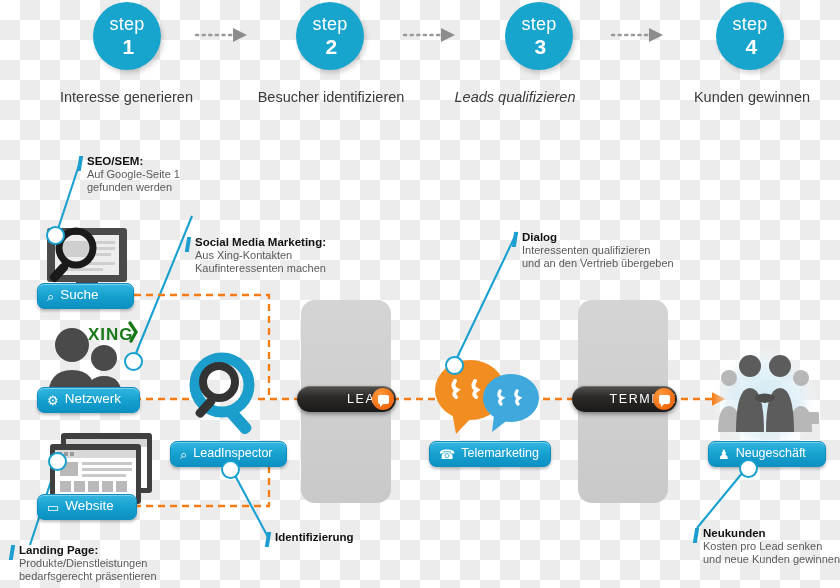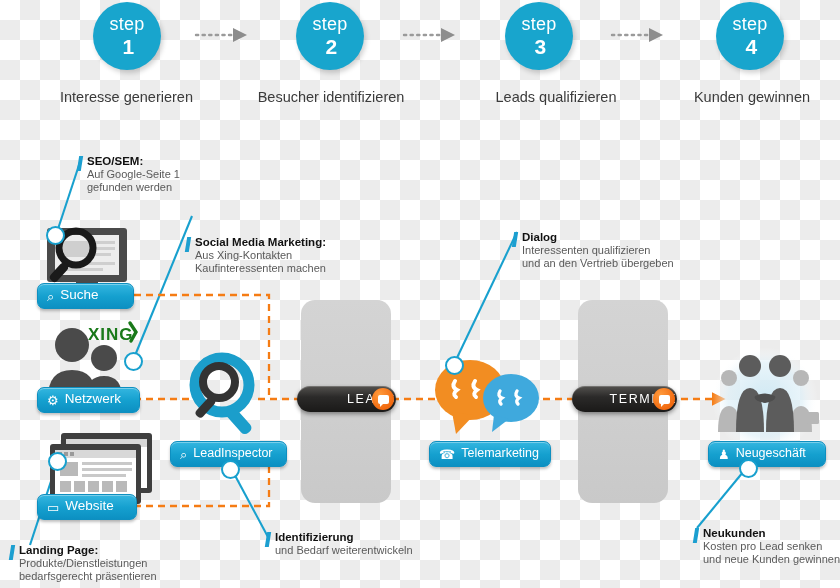--- a/index.html
+++ b/index.html
@@ -272,21 +272,21 @@
   <span class="w">step</span>
     <span class="n">3</span>
 </div>
 <div class="step-circle" style="left:716px;top:2px;">
   <span class="w">step</span>
     <span class="n">4</span>
 </div>
 
 <div class="step-label" style="left:44px;top:89px;width:165px;">Interesse generieren</div>
 <div class="step-label" style="left:247px;top:89px;width:168px;">Besucher identifizieren</div>
-<div class="step-label" style="left:476px;top:89px;width:160px;">Leads qualifizieren</div>
+<div class="step-label" style="left:435px;top:89px;width:160px;font-style:italic;">Leads qualifizieren</div>
 <div class="step-label" style="left:672px;top:89px;width:160px;">Kunden gewinnen</div>
 
 <div class="panel" style="left:301px;top:300px;width:90px;height:203px;"></div>
 <div class="panel" style="left:578px;top:300px;width:90px;height:203px;"></div>
 
 <div class="dark-pill" style="left:297px;top:386px;width:99px;">
   <span>LEADS</span>
   <span class="dot">
       <span></span>
     </span>
@@ -354,21 +354,20 @@
 <div class="callout" style="left:10px;top:544px;">
   <span class="bar"></span>
   <div class="hd">Landing Page:</div>
   <div class="bd">Produkte/Dienstleistungen</div>
   <div class="bd">bedarfsgerecht präsentieren</div>
 </div>
 
 <div class="callout" style="left:266px;top:531px;">
   <span class="bar"></span>
   <div class="hd">Identifizierung</div>
-  <div class="bd">und Bedarf weiterentwickeln</div>
 </div>
 
 <div class="callout" style="left:694px;top:527px;">
   <span class="bar"></span>
   <div class="hd">Neukunden</div>
   <div class="bd">Kosten pro Lead senken</div>
   <div class="bd">und neue Kunden gewinnen</div>
 </div>
 
 </body></html>

